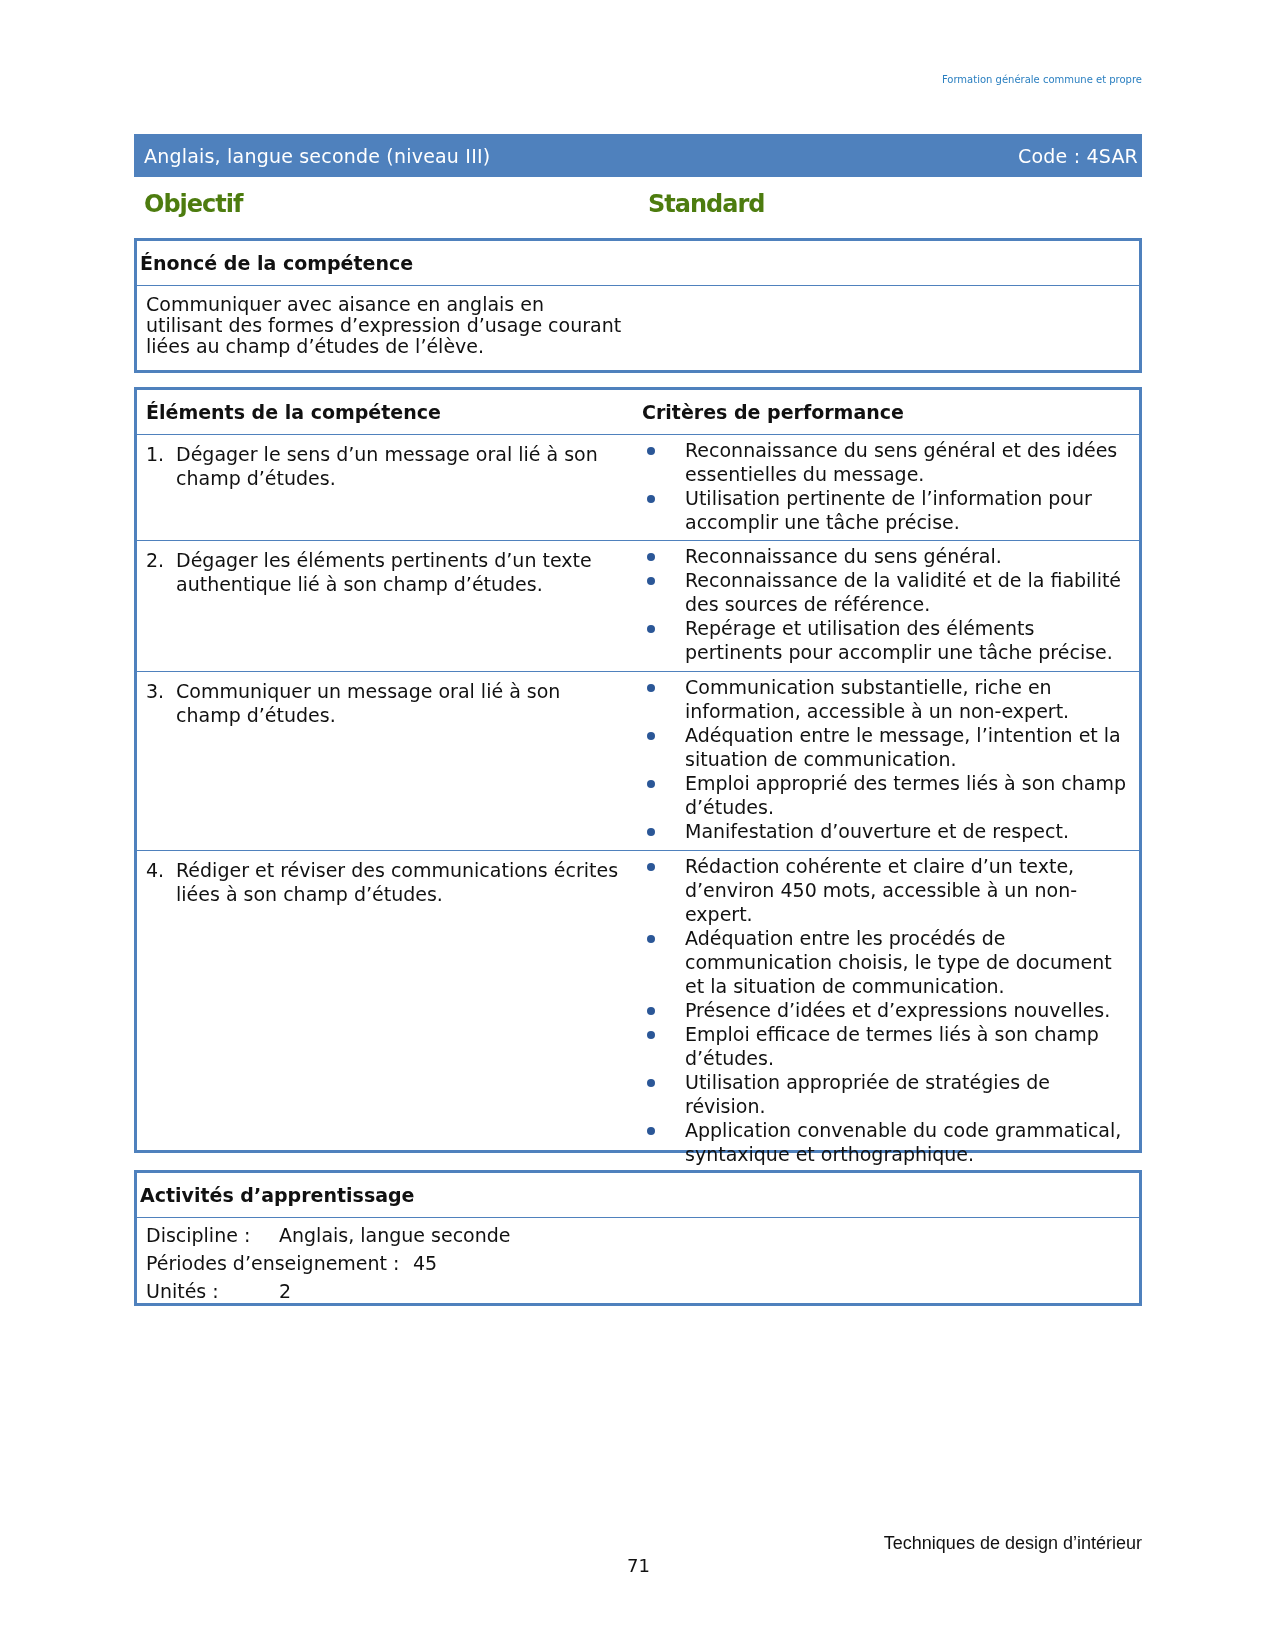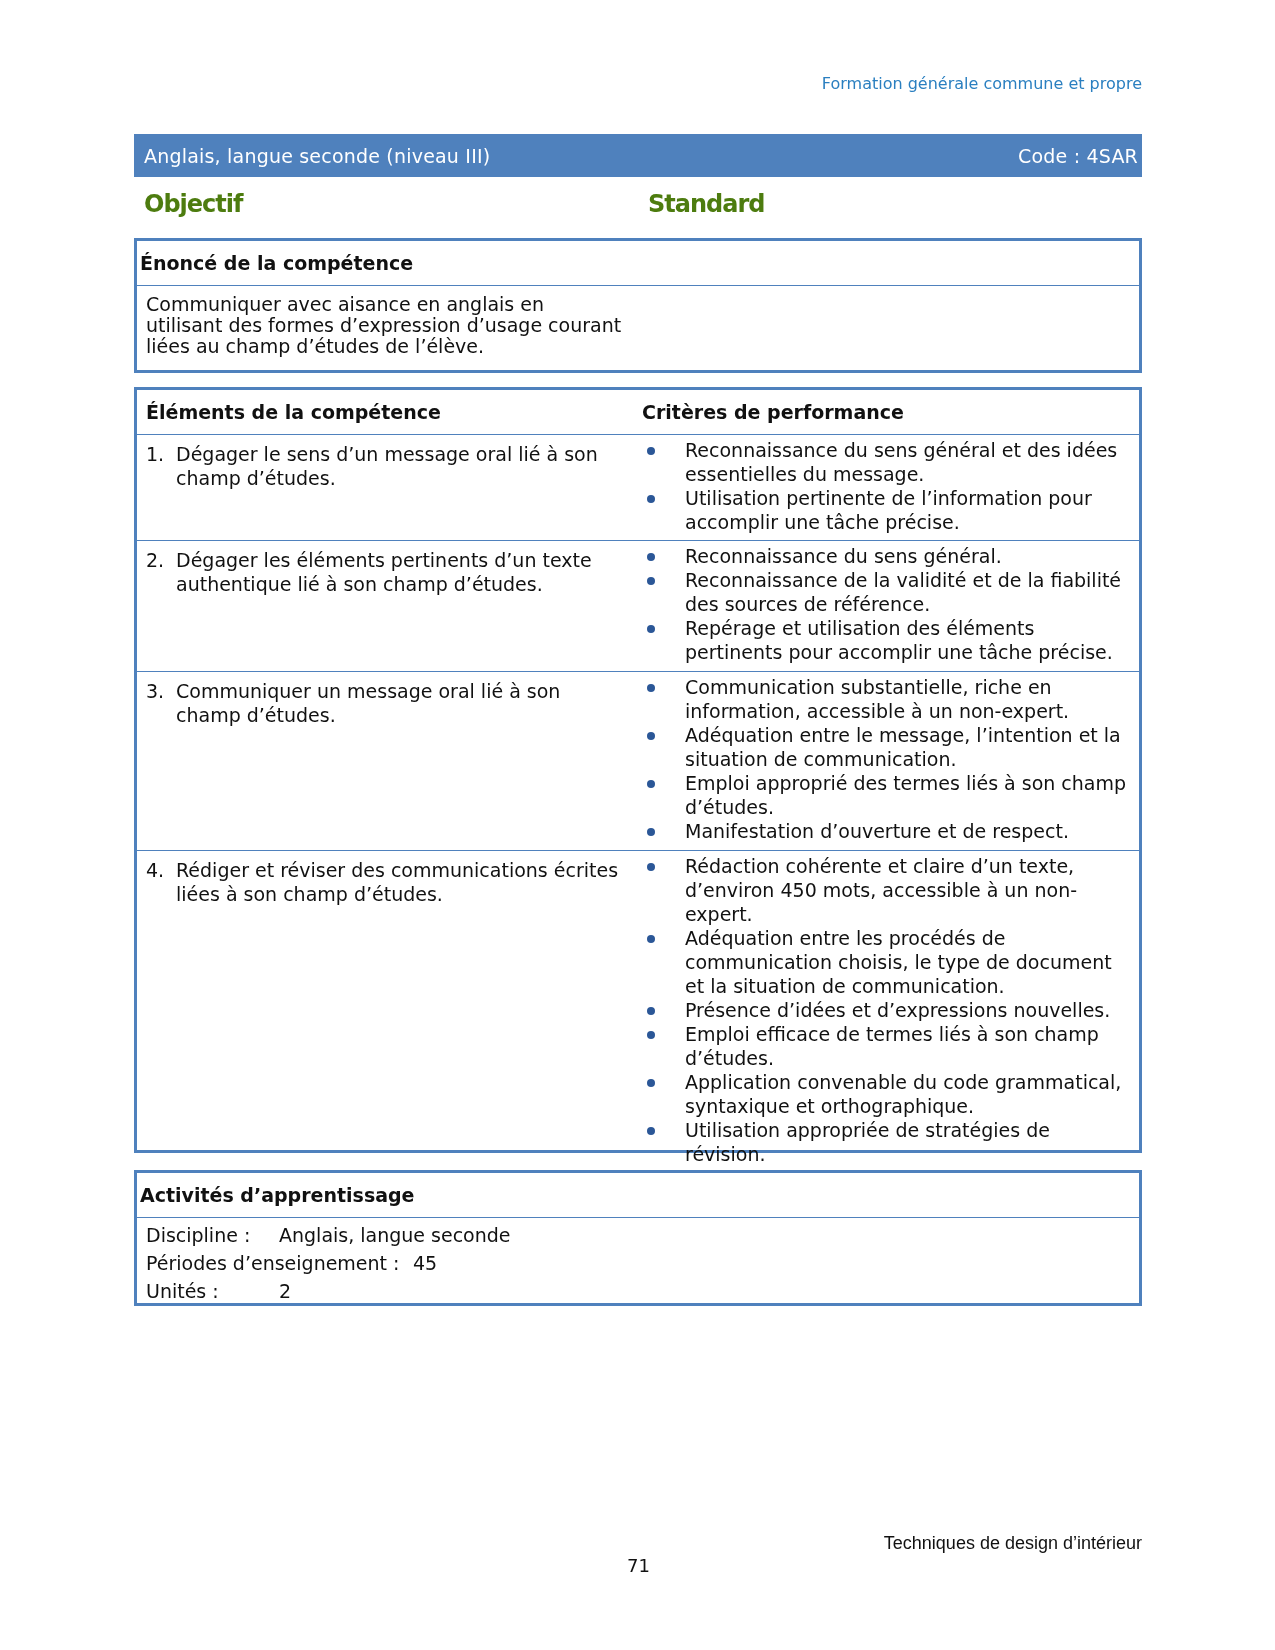--- a/index.html
+++ b/index.html
@@ -1,17 +1,17 @@
 <!DOCTYPE html>
 <html><head>
 <meta charset="utf-8">
 <style>
   html, body { margin:0; padding:0; background:#ffffff; }
   body { width:1275px; height:1650px; position:relative; font-family:"DejaVu Sans", sans-serif; color:#111; }
-  .hdr { position:absolute; right:133px; top:74px; font-size:16px; color:#2a7fc0; }
+  .hdr { position:absolute; right:133px; top:74px; font-size:10px; color:#2a7fc0; }
   .bar { position:absolute; left:134px; top:134px; width:1008px; height:43px; background:#4f81bd; color:#fff; font-size:19px; display:flex; justify-content:space-between; align-items:center; box-sizing:border-box; padding:0 4px 0 10px; }
   .bar span { letter-spacing:0.2px; }
   .sec-title { position:absolute; top:190px; font-size:24px; font-weight:bold; color:#4d7c0f; letter-spacing:-1px; }
   .box { position:absolute; left:134px; width:1008px; border:3px solid #4f81bd; box-sizing:border-box; background:#fff; }
   .box .head { font-weight:bold; font-size:19px; padding:8px 3px; height:45px; box-sizing:border-box; border-bottom:1px solid #4f81bd; line-height:28px; }
   .box1 { top:238px; height:135px; }
   .box1 .body { font-size:19px; line-height:21px; padding:8px 9px; width:480px; }
   .box2 { top:387px; height:766px; }
   .box2 .head { display:flex; padding:8px 9px; }
   .box2 .head .c1 { width:496px; }
@@ -134,25 +134,25 @@
       <div class="crit">
           <span class="dot"></span>
           <span class="txt">Présence d’idées et d’expressions nouvelles.</span>
         </div>
       <div class="crit">
           <span class="dot"></span>
           <span class="txt">Emploi efficace de termes liés à son champ d’études.</span>
         </div>
       <div class="crit">
           <span class="dot"></span>
-          <span class="txt">Application convenable du code grammatical, syntaxique et orthographique.</span>
+          <span class="txt">Utilisation appropriée de stratégies de révision.</span>
         </div>
       <div class="crit">
           <span class="dot"></span>
-          <span class="txt">Utilisation appropriée de stratégies de révision.</span>
+          <span class="txt">Application convenable du code grammatical, syntaxique et orthographique.</span>
         </div>
     </div>
   </div>
 </div>
 
 <div class="box box3">
   <div class="head">Activités d’apprentissage</div>
   <div class="body">
     <div class="kv"><span class="k" style="width:133px;">Discipline :</span><span>Anglais, langue seconde</span></div>
     <div class="kv"><span class="k" style="width:267px;">Périodes d’enseignement :</span><span>45</span></div>

